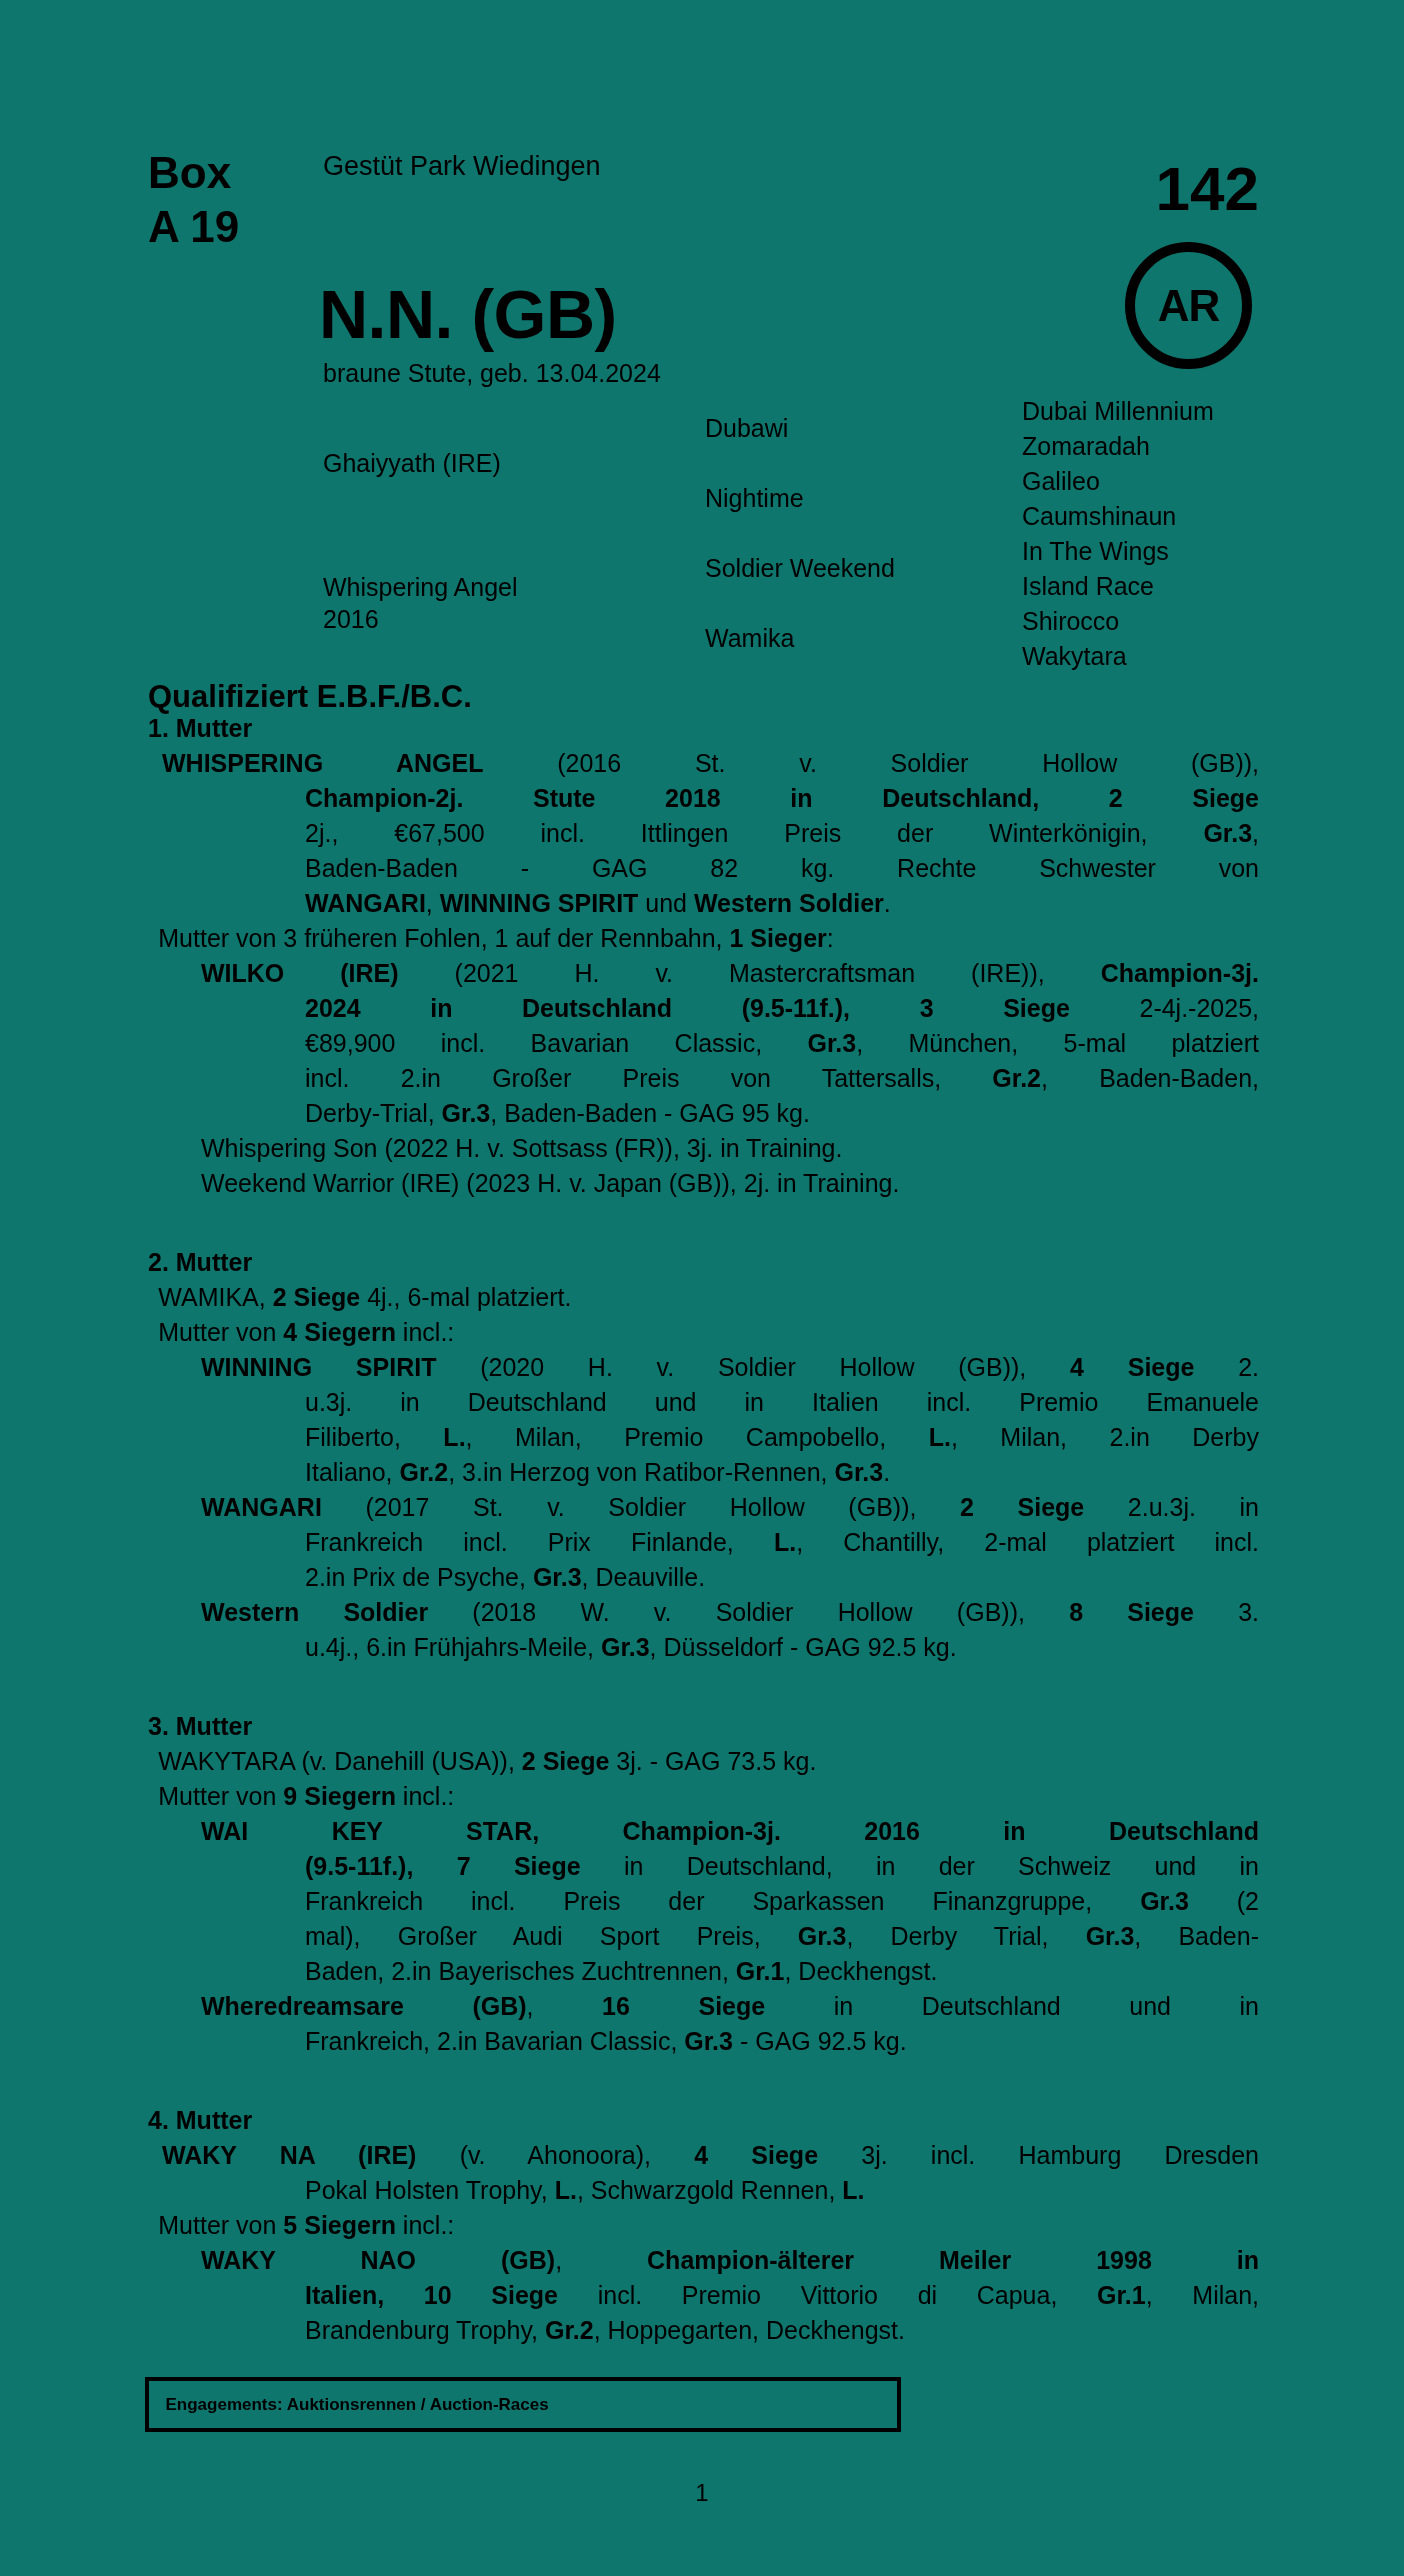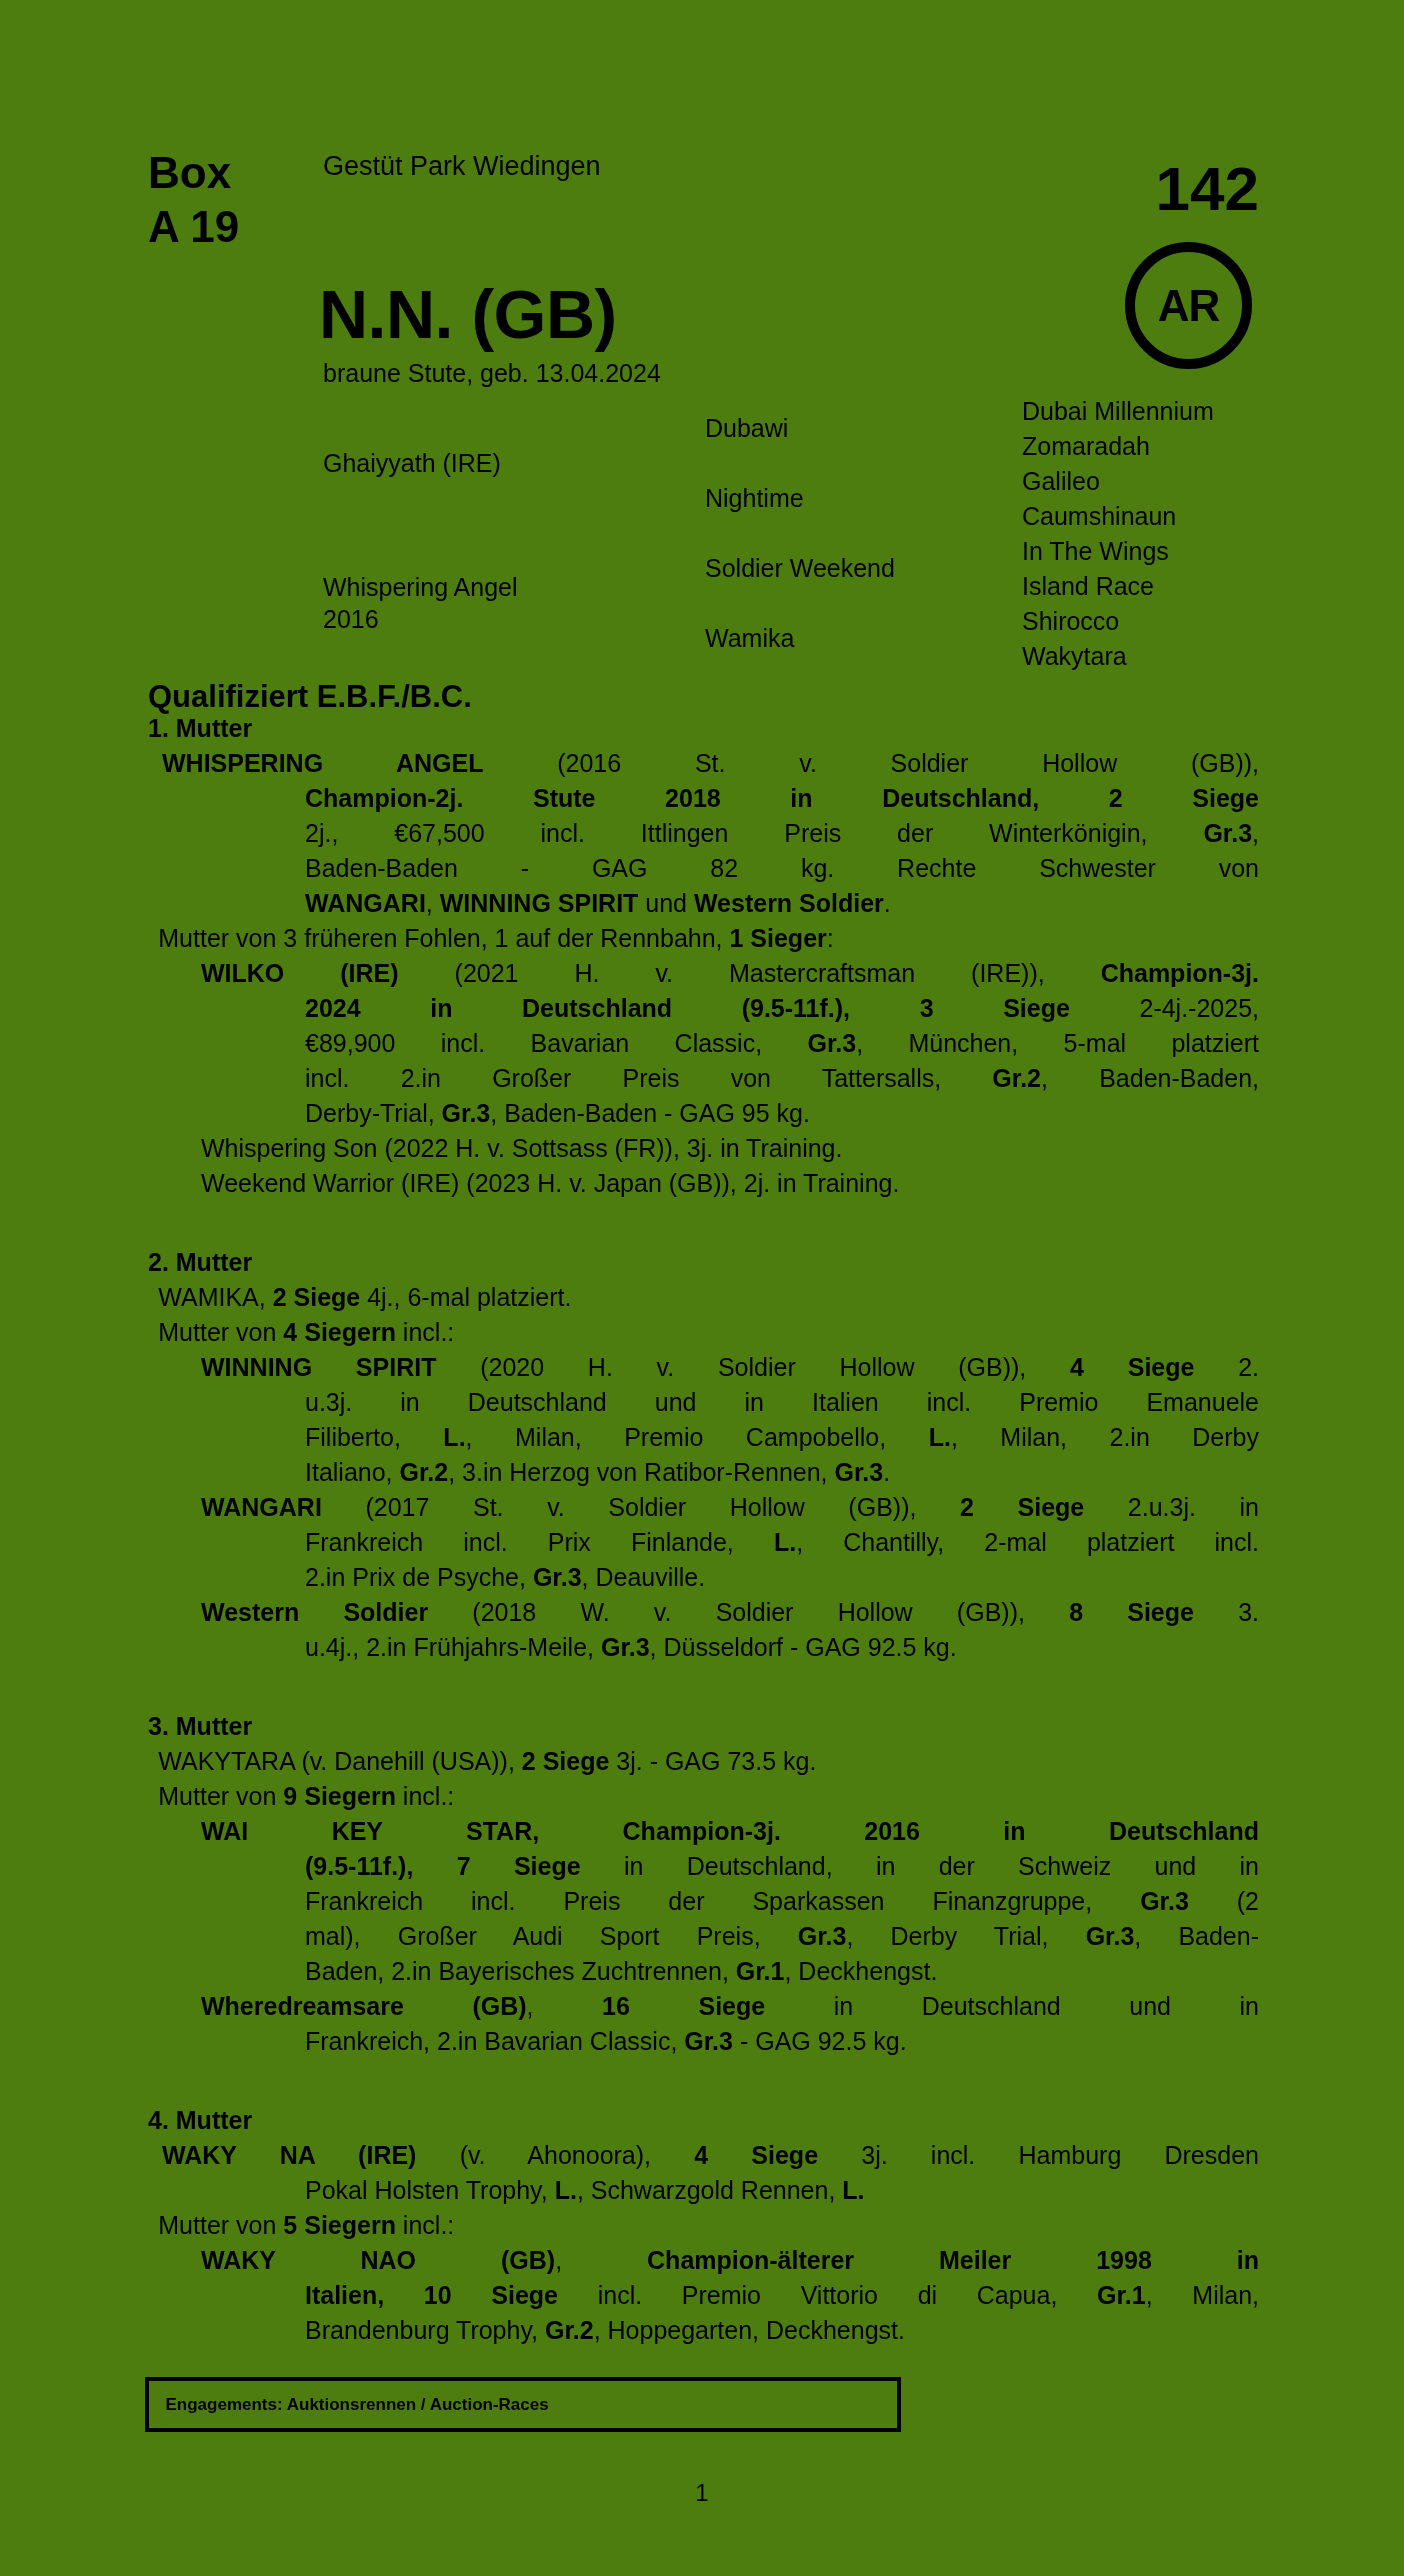--- a/index.html
+++ b/index.html
@@ -1,18 +1,18 @@
 <!DOCTYPE html>
 <html style="font-size:8.2px"><head>
 <meta charset="utf-8">
 <style>
   html,body{margin:0;padding:0;background:#ffffff;}
   body{width:1404px;height:2576px;position:relative;overflow:hidden;
        font-family:"Liberation Sans","DejaVu Sans",sans-serif;color:#000;}
-  .page{position:absolute;left:0;top:0;width:1404px;height:2576px;background:#4d7c0f;}
+  .page{position:absolute;left:0;top:0;width:1404px;height:2576px;background:#0f766e;}
   .abs{position:absolute;}
   
   #boxlbl{left:148px;top:146px;font-size:44px;font-weight:700;line-height:54px;}
   #consignor{left:323px;top:153px;font-size:27px;line-height:27px;}
   #catnum{right:145px;top:145px;font-size:62px;font-weight:700;line-height:88px;}
   #badge{left:1125px;top:242px;width:127px;height:127px;border:10.3px solid #000;border-radius:50%;
          box-sizing:border-box;display:flex;align-items:center;justify-content:center;
          font-size:44px;font-weight:700;letter-spacing:-1px;}
   #hname{left:319px;top:280px;font-size:68px;font-weight:700;line-height:68px;letter-spacing:-0.5px;}
   #hdetails{left:323px;top:361px;font-size:25px;line-height:25px;}
@@ -120,21 +120,21 @@
           <div class="line jl"><span>Filiberto, </span><b>L.</b><span>, Milan, Premio Campobello, </span><b>L.</b><span>, Milan, 2.in Derby</span></div>
           <div class="line"><span>Italiano, </span><b>Gr.2</b><span>, 3.in Herzog von Ratibor-Rennen, </span><b>Gr.3</b><span>.</span></div>
         </div>
         <div class="para p-off">
           <div class="line first jl"><b>WANGARI</b><span> (2017 St. v. Soldier Hollow (GB)), </span><b>2 Siege</b><span> 2.u.3j. in</span></div>
           <div class="line jl"><span>Frankreich incl. Prix Finlande, </span><b>L.</b><span>, Chantilly, 2-mal platziert incl.</span></div>
           <div class="line"><span>2.in Prix de Psyche, </span><b>Gr.3</b><span>, Deauville.</span></div>
         </div>
         <div class="para p-off">
           <div class="line first jl"><b>Western Soldier</b><span> (2018 W. v. Soldier Hollow (GB)), </span><b>8 Siege</b><span> 3.</span></div>
-          <div class="line"><span>u.4j., 2.in Frühjahrs-Meile, </span><b>Gr.3</b><span>, Düsseldorf - GAG 92.5 kg.</span></div>
+          <div class="line"><span>u.4j., 6.in Frühjahrs-Meile, </span><b>Gr.3</b><span>, Düsseldorf - GAG 92.5 kg.</span></div>
         </div>
       </div>
       <div class="sec">
         <div class="sec-h">3. Mutter</div>
         <div class="para p-left">
           <div class="line first"><span>WAKYTARA (v. Danehill (USA)), </span><b>2 Siege</b><span> 3j. - GAG 73.5 kg.</span></div>
         </div>
         <div class="para p-left">
           <div class="line first"><span>Mutter von </span><b>9 Siegern</b><span> incl.:</span></div>
         </div>

